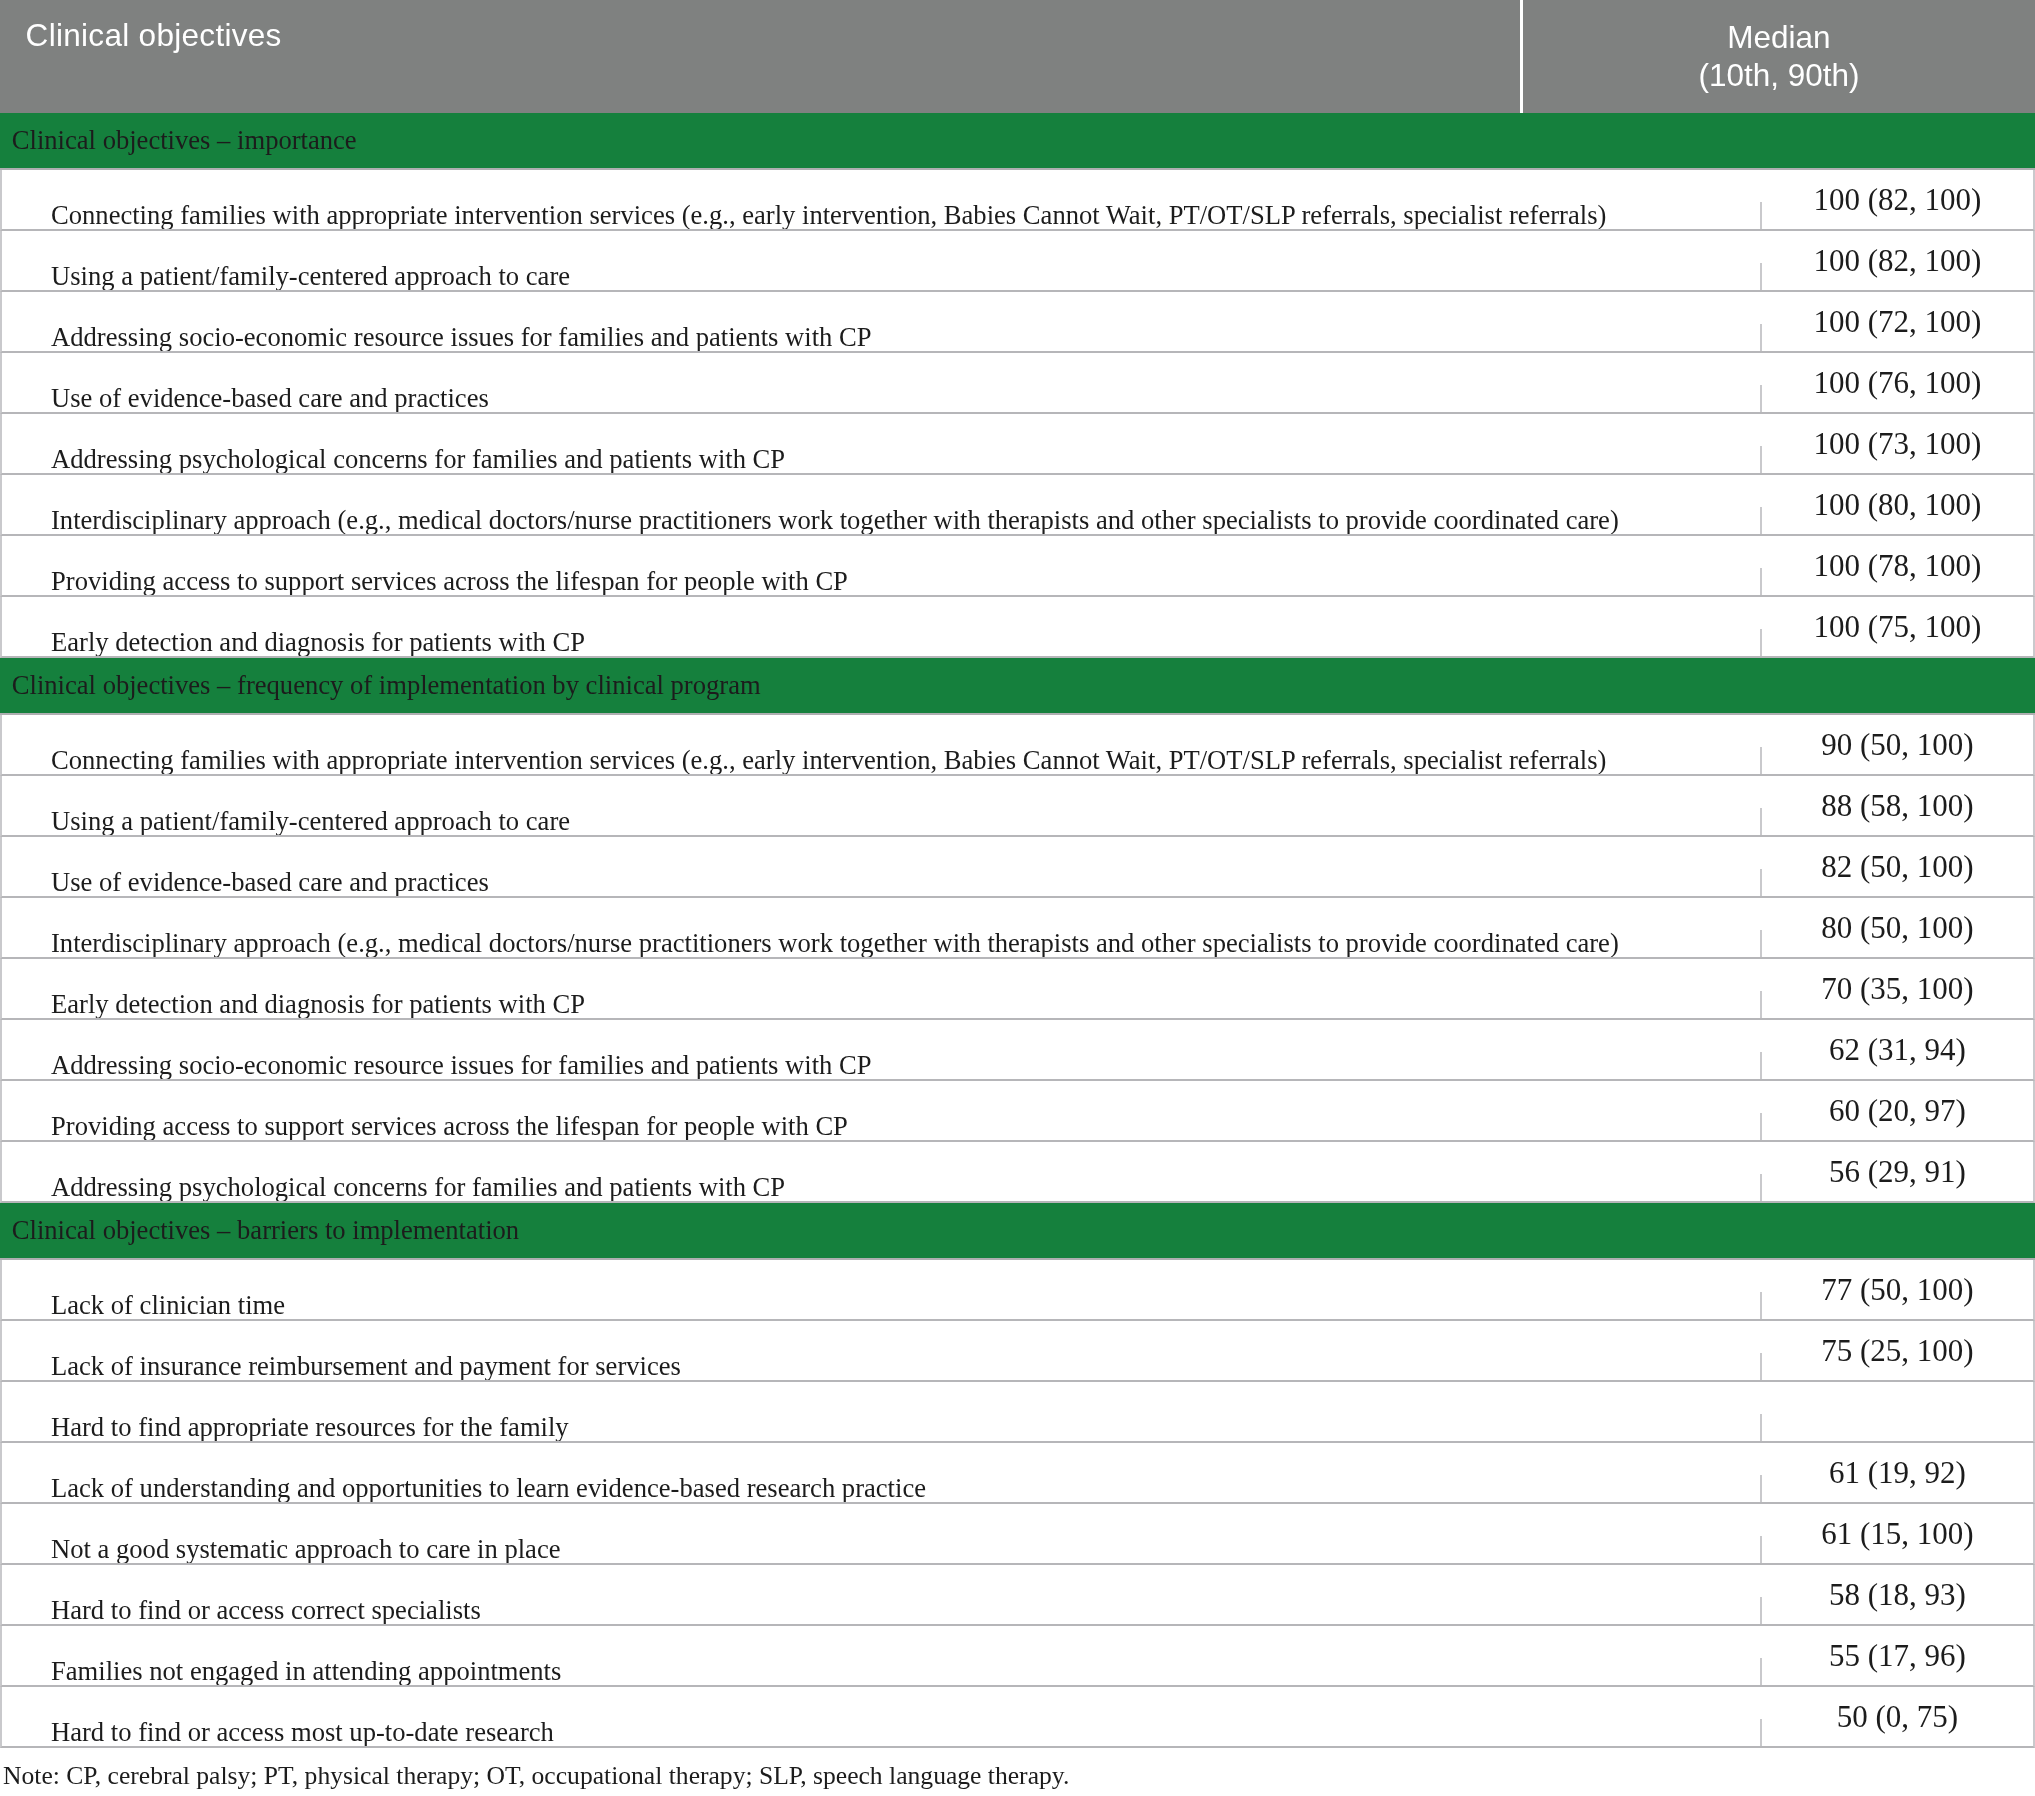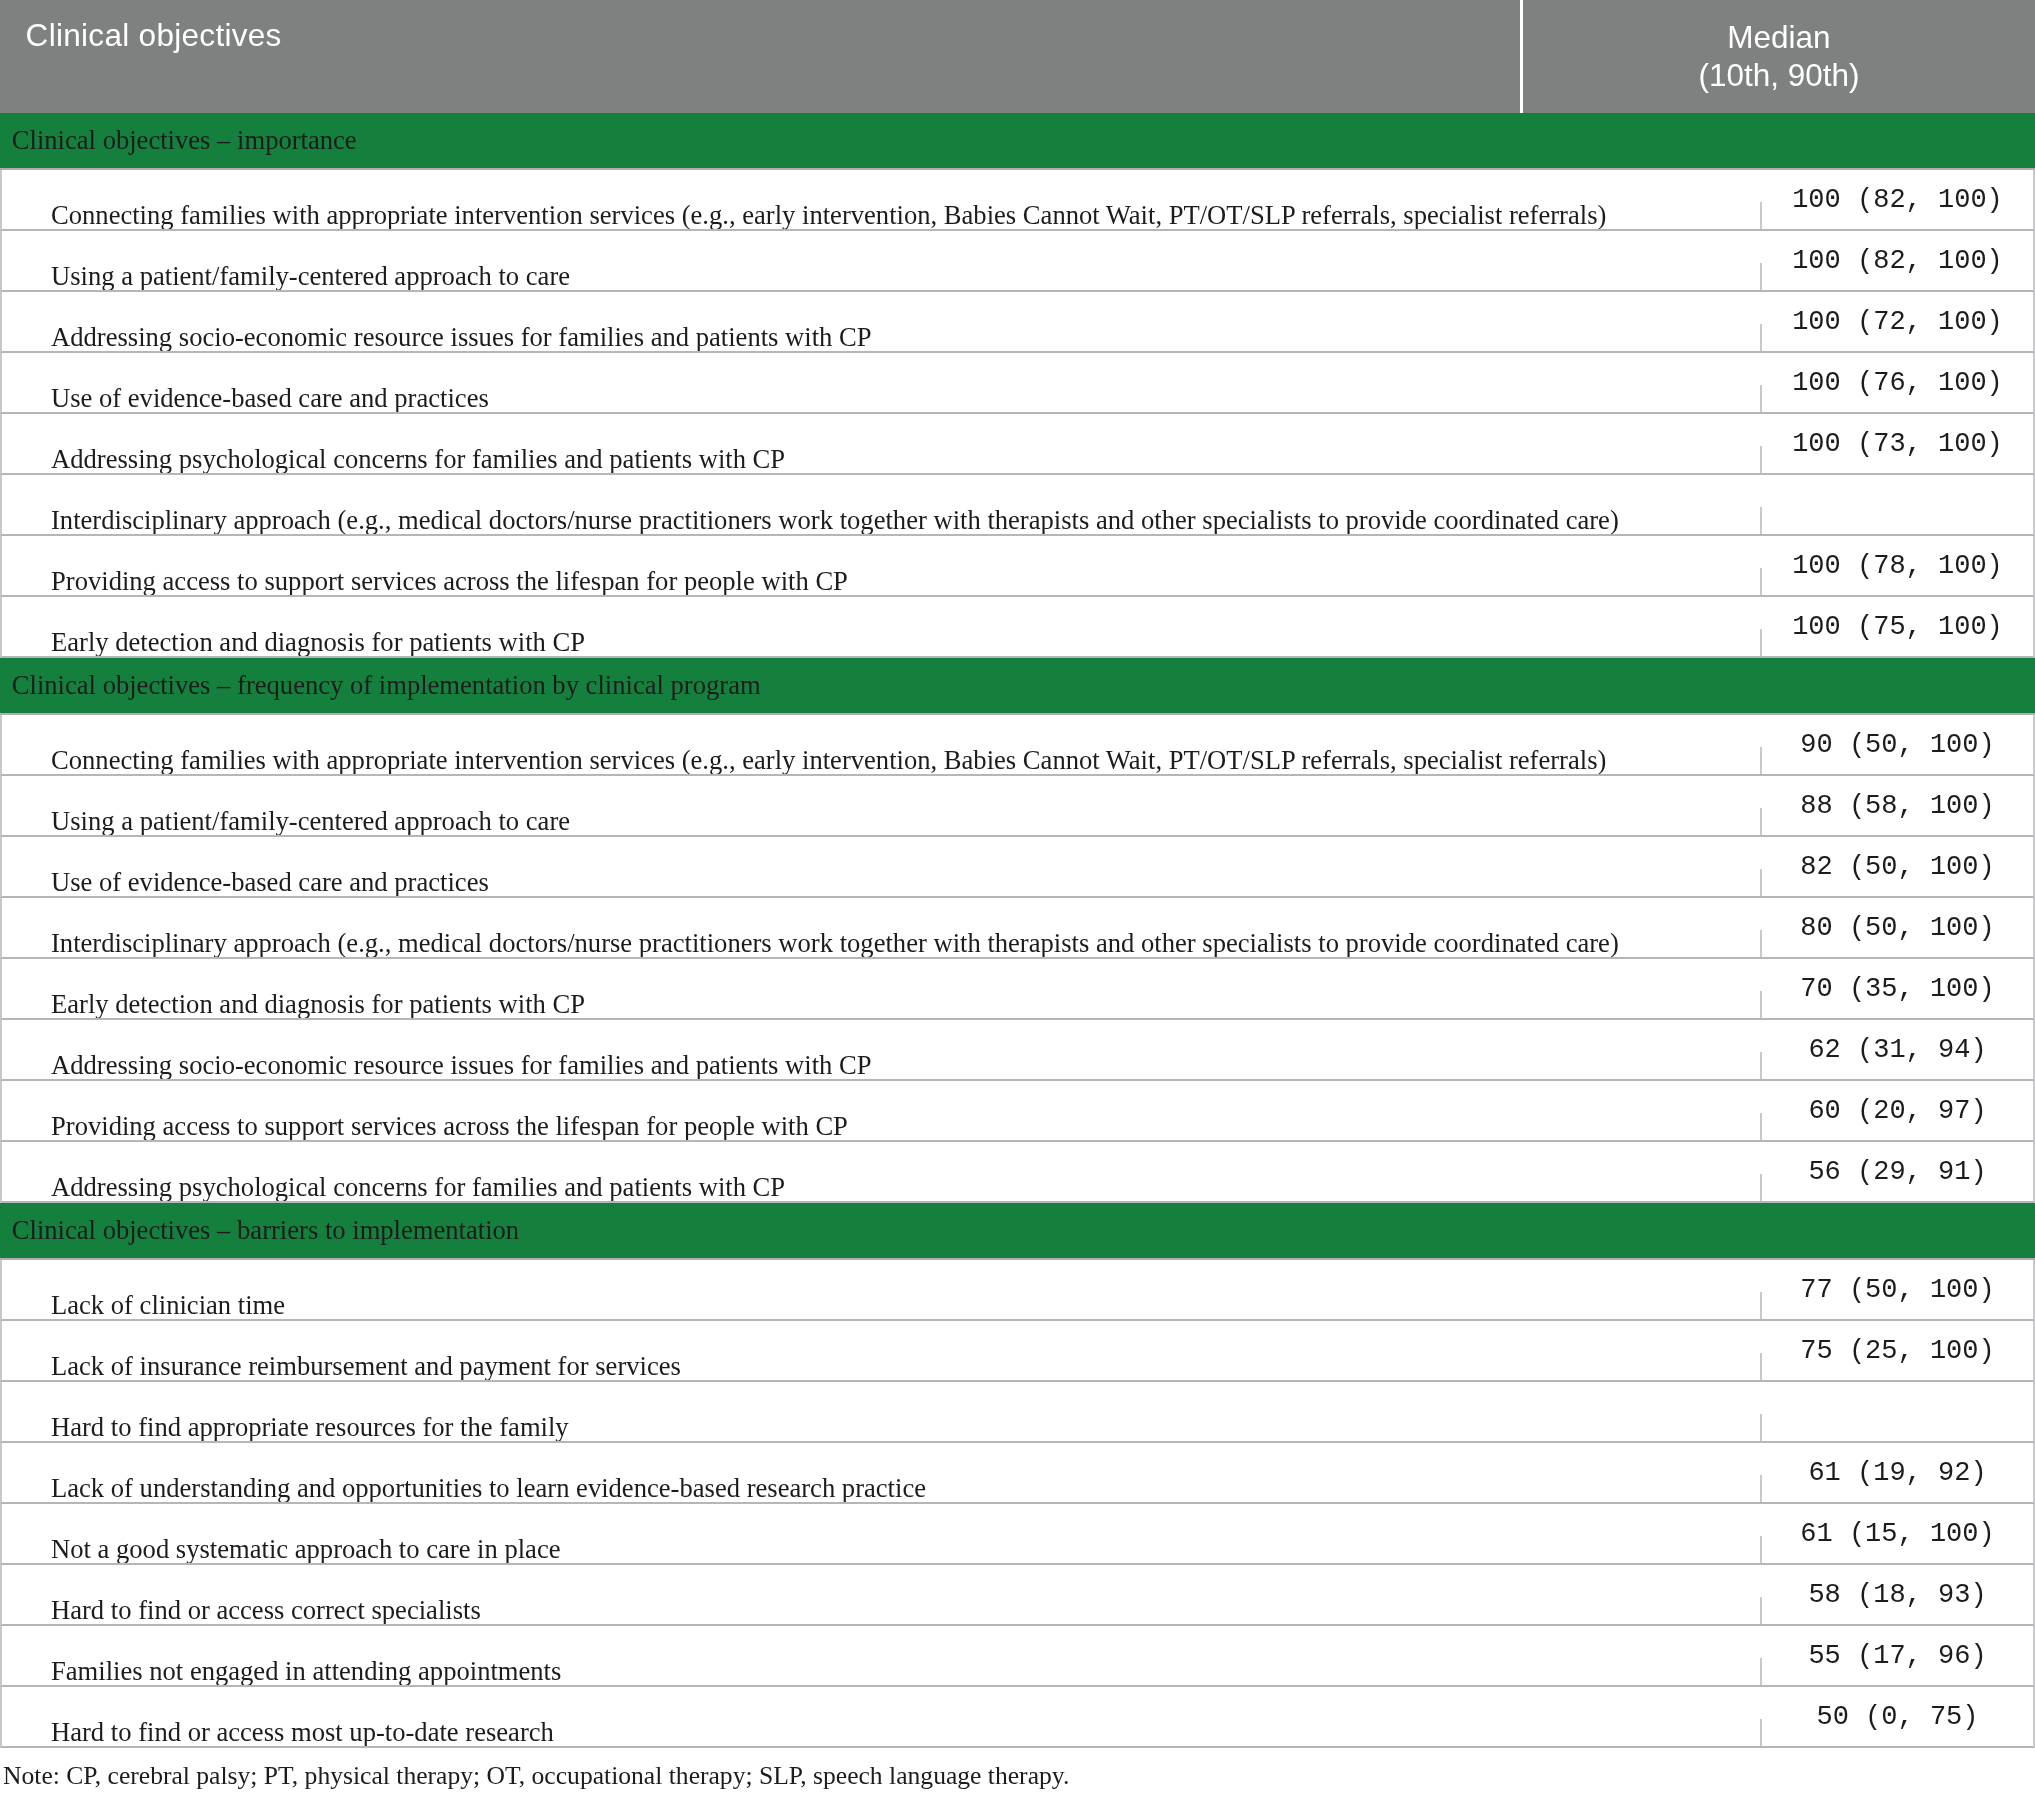--- a/index.html
+++ b/index.html
@@ -76,23 +76,22 @@
     white-space: nowrap;
     overflow: hidden;
     border-right: 2px solid #c9c9cc;
     margin-top: 32px;
   }
   .cell-value {
     flex: 1;
     display: flex;
     align-items: center;
     justify-content: center;
-    font-size: 27px;
+    font-size: 31px;
     white-space: nowrap;
-    font-family: Liberation Mono, monospace;
   }
   
   .note {
     margin-top: 12.8px;
     padding-left: 3px;
     font-size: 25.6px;
     color: #1c1c1c;
   }
 </style>
 </head>
@@ -128,20 +127,21 @@
         <div class="data-row">
           <div class="cell-label">Use of evidence-based care and practices</div>
           <div class="cell-value">100 (76, 100)</div>
         </div>
         <div class="data-row">
           <div class="cell-label">Addressing psychological concerns for families and patients with CP</div>
           <div class="cell-value">100 (73, 100)</div>
         </div>
         <div class="data-row">
           <div class="cell-label">Interdisciplinary approach (e.g., medical doctors/nurse practitioners work together with therapists and other specialists to provide coordinated care)</div>
+          <div class="cell-value">100 (80, 100)</div>
         </div>
         <div class="data-row">
           <div class="cell-label">Providing access to support services across the lifespan for people with CP</div>
           <div class="cell-value">100 (78, 100)</div>
         </div>
         <div class="data-row">
           <div class="cell-label">Early detection and diagnosis for patients with CP</div>
           <div class="cell-value">100 (75, 100)</div>
         </div>
         <div class="section-row">

